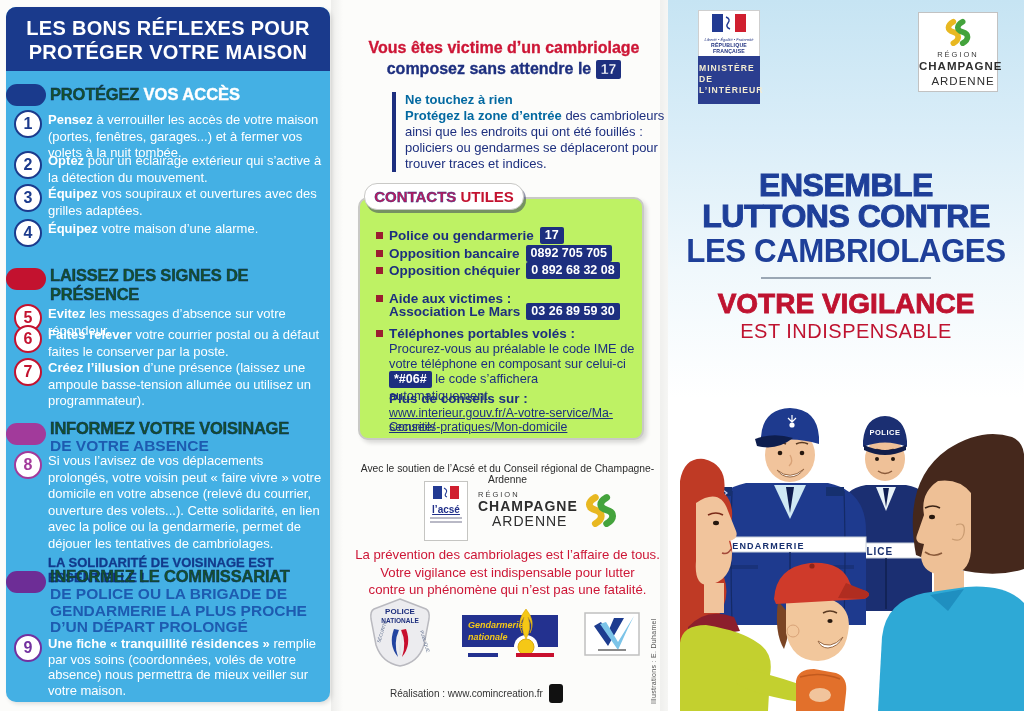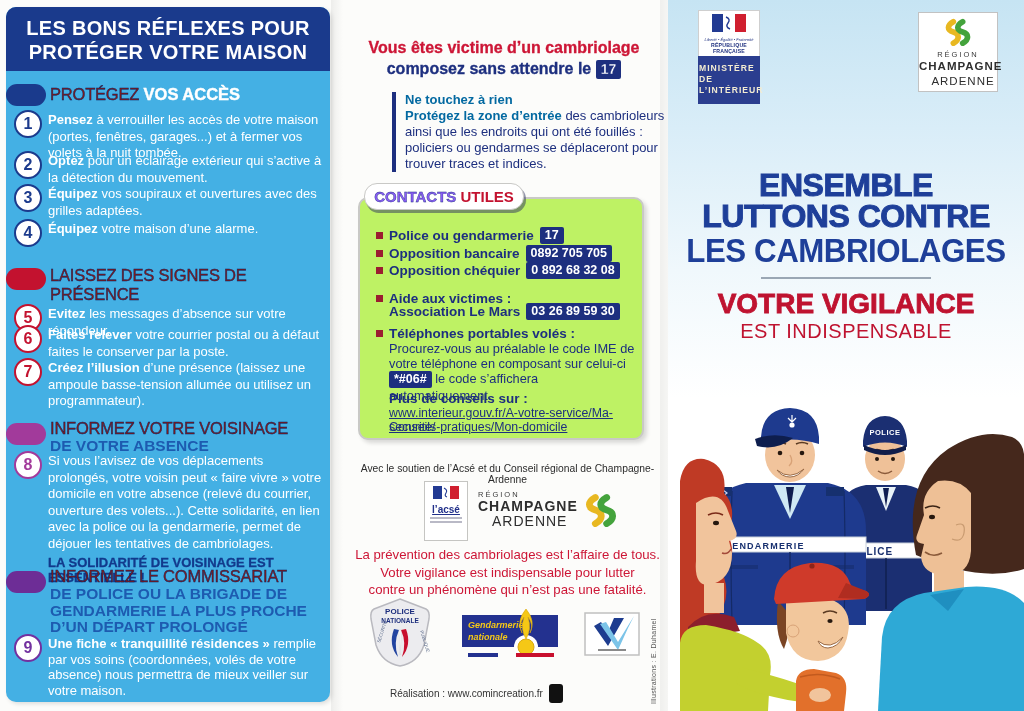--- a/index.html
+++ b/index.html
@@ -10,21 +10,21 @@
   
   #left-panel{left:6px;top:7px;width:324px;height:695px;background:#44b0e4;border-radius:10px;
               box-shadow:2px 2px 4px rgba(0,0,0,.12);}
   #left-header{left:0;top:0;width:324px;height:64px;background:#1a3a8c;border-radius:10px 10px 0 0;
                color:#fff;text-align:center;font-weight:bold;font-size:20px;line-height:24px;
                letter-spacing:.3px;padding-top:9px;box-sizing:border-box;}
   .tab{position:absolute;left:0;width:40px;height:22px;border-radius:11px;}
   .tab.navy{background:#1a3a8c;} .tab.red{background:#c3122f;}
   .tab.magenta{background:#a23a9b;} .tab.purple{background:#6d2d96;}
   .sec{position:absolute;left:44px;right:4px;}
-  .sec .strong{font-weight:normal;font-size:16.5px;color:#7f1d1d;letter-spacing:-.2px;
+  .sec .strong{font-weight:bold;font-size:16.5px;color:#14532d;letter-spacing:-.2px;
                -webkit-text-stroke:.4px #0c1a57;}
   .sec .sub{font-weight:bold;font-size:15.5px;color:#1d5bb0;line-height:16.5px;}
   .sec1-rest{font-weight:bold;font-size:16.5px;color:#ffffff;-webkit-text-stroke:.4px #fff;}
   .tip{position:absolute;left:8px;right:8px;}
   .num{position:absolute;left:0;top:-2px;width:24px;height:24px;border-radius:50%;background:#fff;
        font-weight:bold;font-size:16px;text-align:center;line-height:24px;border:2px solid;}
   .n-navy{color:#1b3a8c;border-color:#1b3a8c;} .n-red{color:#c3122f;border-color:#c3122f;}
   .n-magenta{color:#a23a9b;border-color:#a23a9b;} .n-purple{color:#7231a0;border-color:#7231a0;}
   .tip p{margin:0 0 0 34px;font-size:13px;line-height:16.5px;color:#fff;}
   .tip b{font-weight:bold;}
@@ -43,21 +43,21 @@
   #alert .a2{font-weight:bold;font-size:16px;color:#1d2f7f;line-height:22px;-webkit-text-stroke:.3px #1d2f7f;}
   .badge{display:inline-block;background:#1d2f7f;color:#fff;font-weight:bold;font-size:12.5px;
          line-height:17px;padding:0 5px;border-radius:2px;vertical-align:baseline;}
   .badge.b17{font-size:14px;line-height:19px;}
   #notice{left:47px;top:92px;width:262px;border-left:4px solid #1d2f7f;padding-left:9px;
           font-size:13px;line-height:16px;color:#1d2f7f;}
   #notice b{color:#0369a1;}
   #contacts-pill{left:19px;top:183px;width:158px;height:25px;background:#fff;border:1px solid #c9c9c6;
           border-radius:13px;text-align:center;line-height:25px;z-index:3;
           box-shadow:2px 3px 0 rgba(45,50,95,.5);}
-  #contacts-pill .cs{font-weight:bold;font-size:15px;color:#8b5cf6;-webkit-text-stroke:.4px #1d2f7f;}
+  #contacts-pill .cs{font-weight:bold;font-size:15px;color:#be185d;-webkit-text-stroke:.4px #1d2f7f;}
   #contacts-pill .cr{font-weight:bold;font-size:15px;color:#c3122f;}
   #contacts-box{left:13px;top:197px;width:286px;height:243px;background:#bef264;border:2px solid #c9c9c6;
           border-radius:10px;box-shadow:3px 3px 4px rgba(0,0,0,.14);z-index:2;box-sizing:border-box;}
   .crow{position:absolute;left:16px;display:flex;align-items:center;gap:6px;white-space:nowrap;}
   .bullet{display:inline-block;width:7px;height:7px;background:#9b1d30;flex:0 0 7px;}
   .clabel{font-size:13.5px;color:#1d2f7f;font-weight:600;}
   .clabel.bold{font-weight:bold;}
   .cpara{position:absolute;left:29px;width:248px;font-size:12.8px;line-height:15px;color:#1d2f7f;}
   .curl{position:absolute;left:29px;font-size:12.3px;color:#1d2f7f;text-decoration:underline;}
   #support{left:5px;top:463px;width:315px;text-align:center;font-size:10.3px;color:#2b2b2b;}

